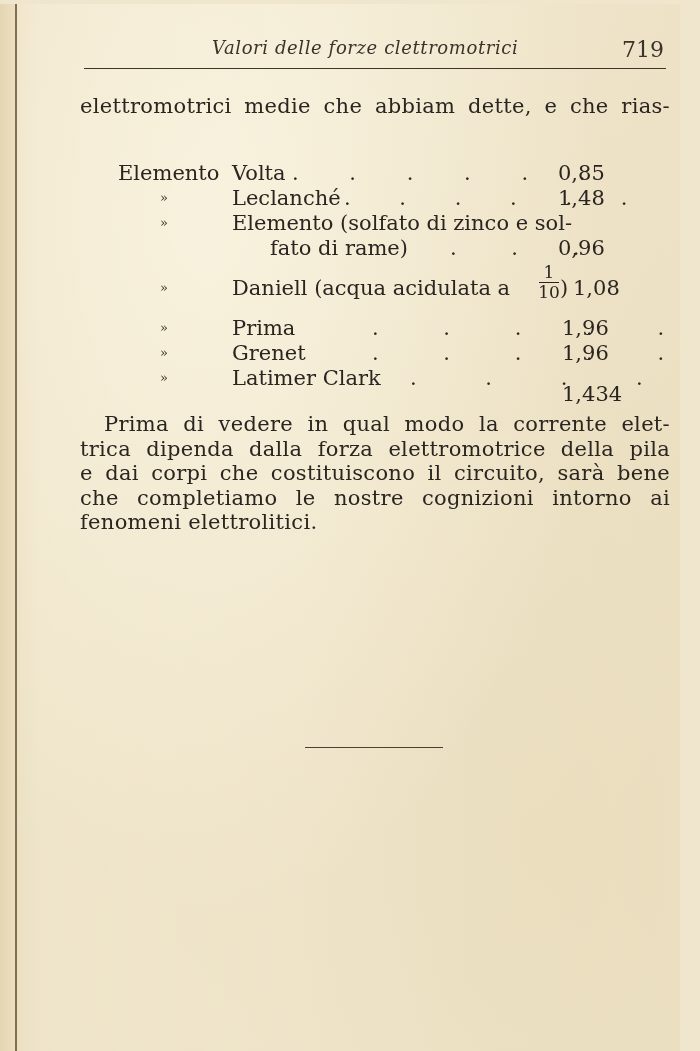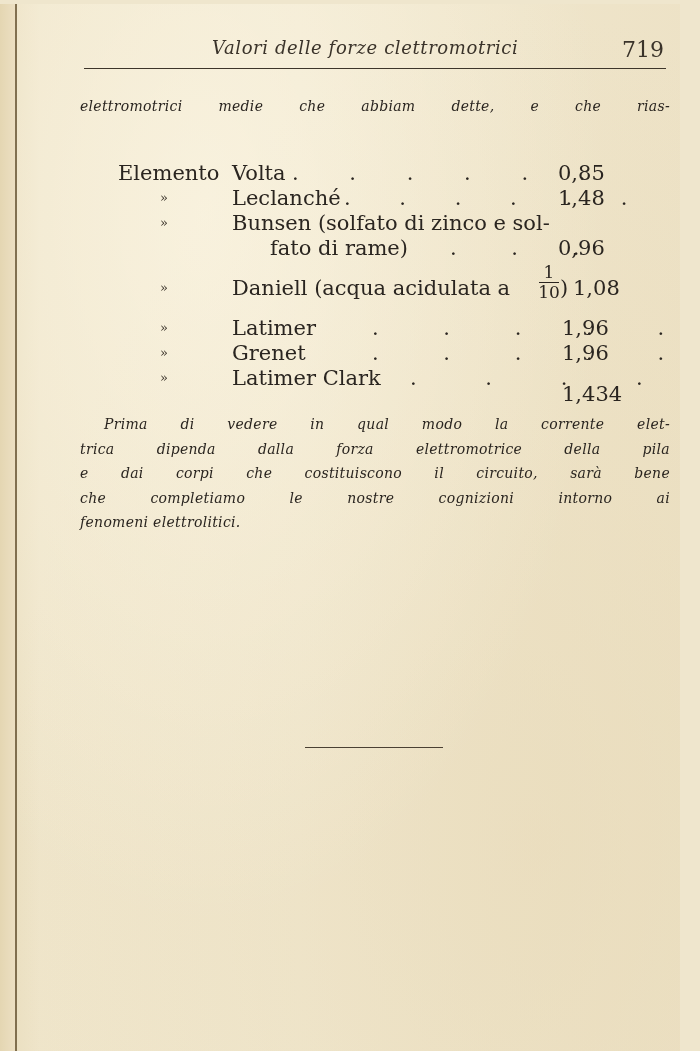--- a/index.html
+++ b/index.html
@@ -65,25 +65,24 @@
       top: 64px;
       left: 84px;
       width: 582px;
       height: 0;
       border-top: 1.5px solid #3d352a;
     }
     .para {
       position: absolute;
       left: 80px;
       width: 590px;
-      font-size: 14px;
+      font-size: 21px;
       line-height: 24.5px;
       text-align: justify;
       letter-spacing: 0.3px;
-      font-style: italic;
     }
     .para .line {
       display: block;
       text-align: justify;
       text-align-last: justify;
       white-space: nowrap;
     }
     .para .line.last {
       text-align-last: left;
     }
@@ -180,21 +179,21 @@
 
     <div class="row" style="top:181px; left:0; width:700px;">
       <span class="ditto">»</span>
       <span class="name">Leclanché</span>
       <span class="leaders" style="left:344px; letter-spacing:21px;">. . . . . .</span>
       <span class="value">1,48</span>
     </div>
 
     <div class="row" style="top:206px; left:0; width:700px;">
       <span class="ditto">»</span>
-      <span class="name">Bunsen (solfato di zinco e sol-</span>
+      <span class="name">Elemento (solfato di zinco e sol-</span>
     </div>
     <div class="row" style="top:231px; left:0; width:700px;">
       <span class="name cont">fato di rame)</span>
       <span class="leaders" style="left:450px; letter-spacing:24px;">. . .</span>
       <span class="value">0,96</span>
     </div>
 
     <div class="row" style="top:271px; left:0; width:700px;">
       <span class="ditto">»</span>
       <span class="name">Daniell (acqua acidulata a</span>
@@ -202,21 +201,21 @@
         <span class="num">1</span>
         <span class="bar"></span>
         <span class="den">10</span>
       </span>
       <span class="leaders" style="left:560px;">)</span>
       <span class="value" style="left:573px;">1,08</span>
     </div>
 
     <div class="row" style="top:311px; left:0; width:700px;">
       <span class="ditto">»</span>
-      <span class="name">Latimer</span>
+      <span class="name">Prima</span>
       <span class="leaders" style="left:372px; letter-spacing:29px;">. . . . .</span>
       <span class="value" style="left:562px;">1,96</span>
     </div>
 
     <div class="row" style="top:336px; left:0; width:700px;">
       <span class="ditto">»</span>
       <span class="name">Grenet</span>
       <span class="leaders" style="left:372px; letter-spacing:29px;">. . . . .</span>
       <span class="value" style="left:562px;">1,96</span>
     </div>

